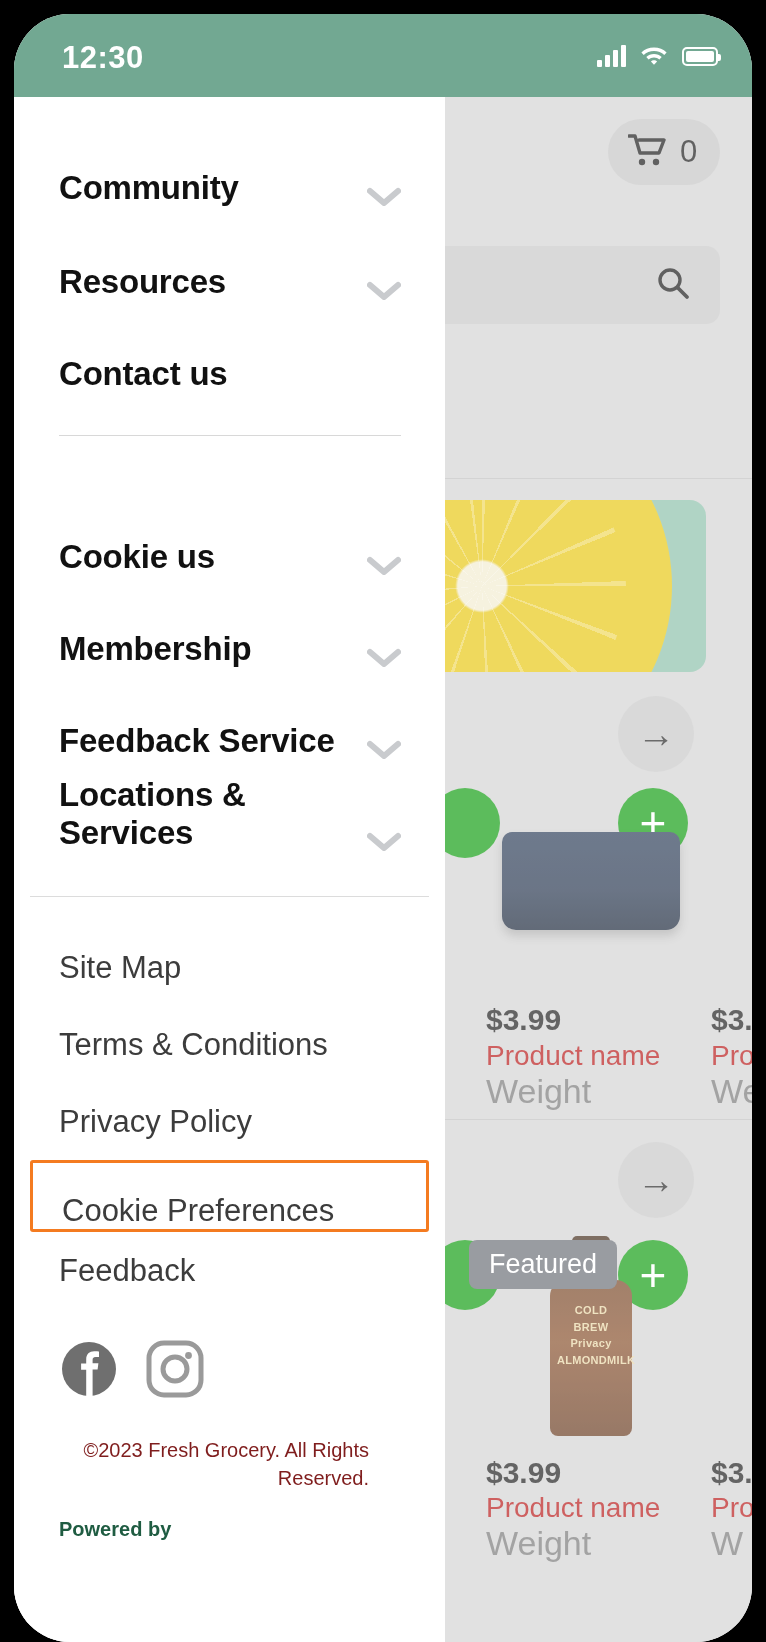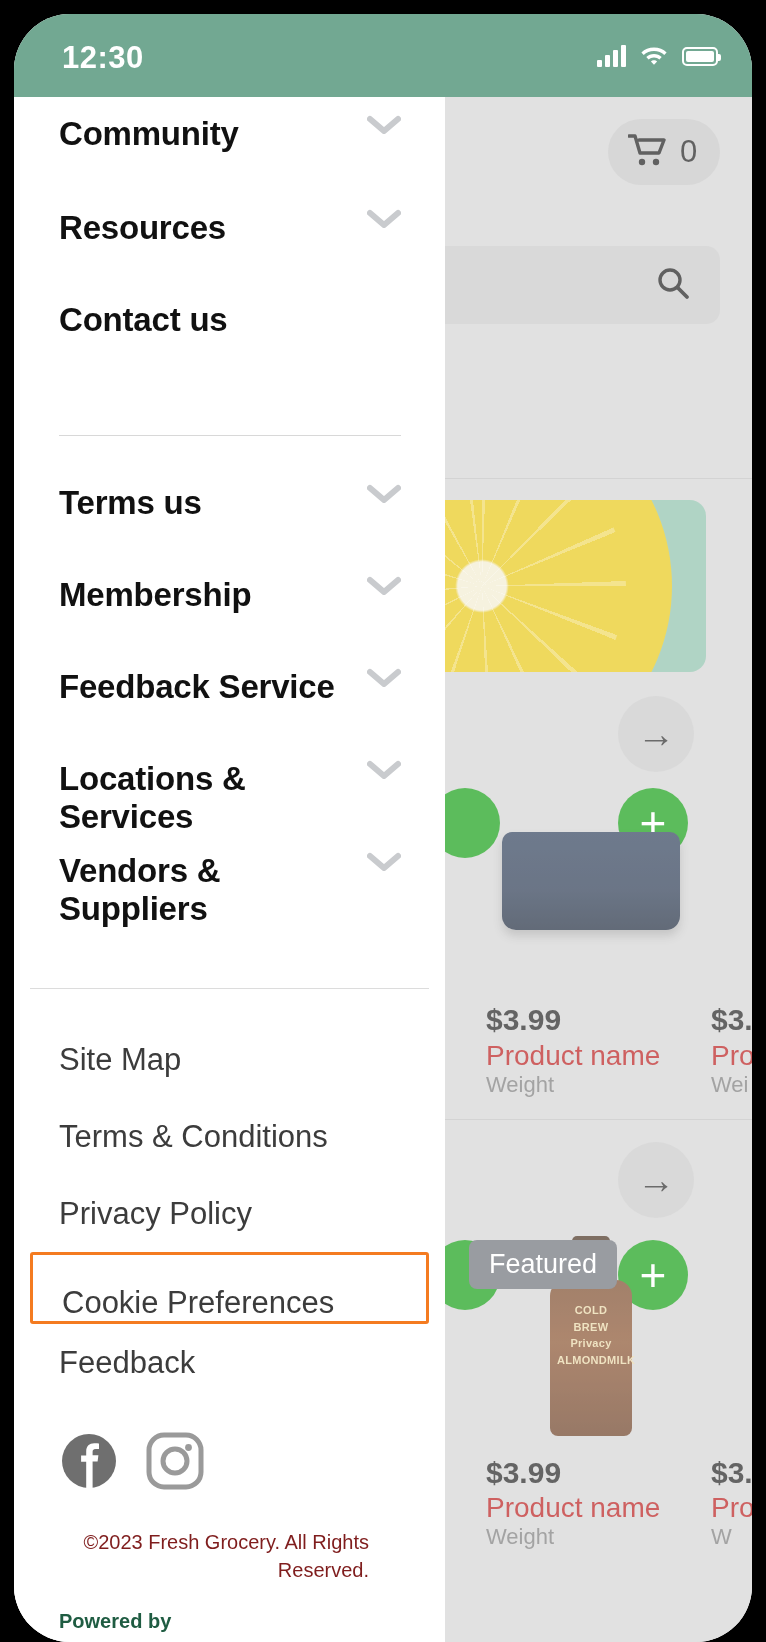--- a/index.html
+++ b/index.html
@@ -214,21 +214,21 @@
   }
   .plus-partial {
     position: absolute;
     width: 70px; height: 70px;
     border-radius: 50%;
     background: #16a016;
   }
 
   .prod-price { font-size: 30px; font-weight: bold; color: #212121; white-space: nowrap; }
   .prod-name  { font-size: 28px; color: #b91c1c; white-space: nowrap; }
-  .prod-weight{ font-size: 22px; color: #7b7b7b; white-space: nowrap; }
+  .prod-weight{ font-size: 34px; color: #7b7b7b; white-space: nowrap; }
 
   .blanket {
     position: absolute;
     left: 488px;
     top: 818px;
     width: 178px;
     height: 98px;
     border-radius: 10px 10px 14px 14px;
     background: linear-gradient(180deg, #30415c 0%, #2b3a52 60%, #1f2b3e 100%);
     box-shadow: 0 6px 10px rgba(0,0,0,0.18);
@@ -294,21 +294,21 @@
     height: 1545px;
     background: #ffffff;
     overflow: hidden;
   }
 
   .nav-list { padding: 0 0 0 0; }
 
   .nav-item {
     position: relative;
     display: flex;
-    align-items: flex-start;
+    align-items: flex-end;
     justify-content: space-between;
     padding: 0 44px 0 45px;
     height: 92px;
   }
   .nav-label {
     font-size: 33px;
     font-weight: bold;
     color: #111111;
     letter-spacing: -0.2px;
   }
@@ -511,21 +511,21 @@
           <span class="nav-label">Contact us</span>
         </div>
       </div>
 
       <div style="height:42px;"></div>
       <div class="divider-inset"></div>
       <div style="height:48px;"></div>
 
       <div class="nav-list">
         <div class="nav-item">
-          <span class="nav-label">Terms us</span>
+          <span class="nav-label">Cookie us</span>
           <span class="chev">
             <svg width="34" height="20" viewBox="0 0 34 20">
                 <path d="M3 4 L17 16 L31 4" fill="none" stroke="#c9cbce" stroke-width="6" stroke-linecap="round" stroke-linejoin="round"></path>
               </svg>
           </span>
         </div>
 
         <div class="nav-item">
           <span class="nav-label">Membership</span>
           <span class="chev">
@@ -546,28 +546,20 @@
 
         <div class="nav-item">
           <span class="nav-label">Locations &amp; Services</span>
           <span class="chev">
             <svg width="34" height="20" viewBox="0 0 34 20">
                 <path d="M3 4 L17 16 L31 4" fill="none" stroke="#c9cbce" stroke-width="6" stroke-linecap="round" stroke-linejoin="round"></path>
               </svg>
           </span>
         </div>
 
-        <div class="nav-item">
-          <span class="nav-label">Vendors &amp; Suppliers</span>
-          <span class="chev">
-            <svg width="34" height="20" viewBox="0 0 34 20">
-                <path d="M3 4 L17 16 L31 4" fill="none" stroke="#c9cbce" stroke-width="6" stroke-linecap="round" stroke-linejoin="round"></path>
-              </svg>
-          </span>
-        </div>
       </div>
 
       <div style="height:44px;"></div>
       <div class="divider-full"></div>
       <div style="height:32px;"></div>
 
       <div class="nav-list">
         <div class="sub-item">
           <span class="sub-label">Site Map</span>
         </div>

